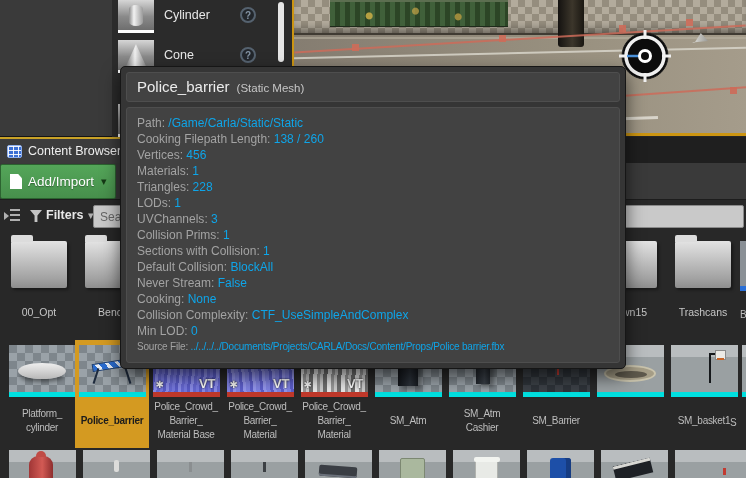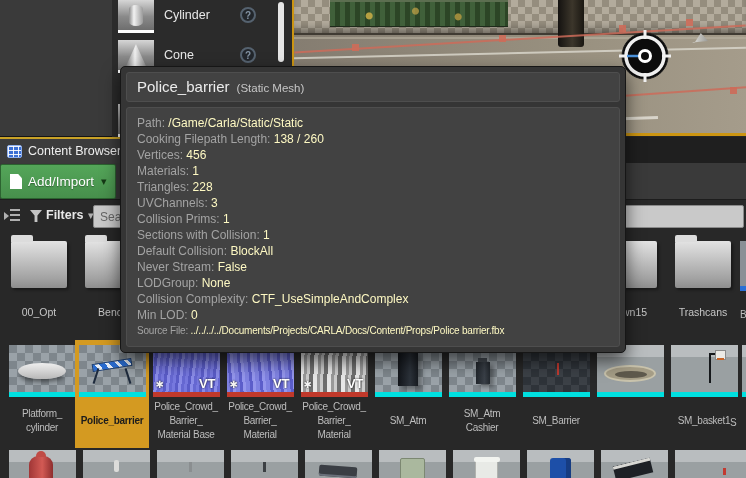--- a/index.html
+++ b/index.html
@@ -158,21 +158,21 @@
   .tooltip { left:120px; top:66px; width:506px; background:#353535; border:1px solid #161616;
     border-radius:5px; padding:5px; box-shadow:0 8px 18px rgba(0,0,0,.6); z-index:50; }
   .tt-header { background:#424242; border:1px solid #4e4e4e; border-radius:3px; padding:5px 10px 6px;
     display:flex; align-items:baseline; gap:7px; margin-bottom:5px; }
   .tt-title { font-size:15px; color:#ececec; }
   .tt-sub { font-size:11.5px; color:#c6c6c6; }
   .tt-body { background:#424242; border:1px solid #4e4e4e; border-radius:3px; padding:7px 10px; }
   .tt-row { font-size:12px; line-height:16px; white-space:nowrap; overflow:hidden; }
   .tt-row .k { color:#a3a3a3; }
   .tt-row .k::after { content:": "; }
-  .tt-row .v { color:#fef9c3; }
+  .tt-row .v { color:#0ea5e9; }
   .tt-row.long { font-size:10px; letter-spacing:-0.2px; }
 </style>
 </head>
 <body>
 
 <div id="app">
 
   <div class="abs place-panel">
     <div class="pp-list">
       <div class="pp-row" style="top:0">
@@ -450,25 +450,26 @@
     <div class="tt-header">
       <span class="tt-title">Police_barrier</span>
       <span class="tt-sub">(Static Mesh)</span>
     </div>
     <div class="tt-body">
       <div class="tt-row"><span class="k">Path</span><span class="v">/Game/Carla/Static/Static</span></div>
       <div class="tt-row"><span class="k">Cooking Filepath Length</span><span class="v">138 / 260</span></div>
       <div class="tt-row"><span class="k">Vertices</span><span class="v">456</span></div>
       <div class="tt-row"><span class="k">Materials</span><span class="v">1</span></div>
       <div class="tt-row"><span class="k">Triangles</span><span class="v">228</span></div>
+      <div class="tt-row"><span class="k">LODs</span><span class="v">1</span></div>
       <div class="tt-row"><span class="k">UVChannels</span><span class="v">3</span></div>
       <div class="tt-row"><span class="k">Collision Prims</span><span class="v">1</span></div>
       <div class="tt-row"><span class="k">Sections with Collision</span><span class="v">1</span></div>
       <div class="tt-row"><span class="k">Default Collision</span><span class="v">BlockAll</span></div>
       <div class="tt-row"><span class="k">Never Stream</span><span class="v">False</span></div>
-      <div class="tt-row"><span class="k">LODGroup</span><span class="v">None</span></div>
+      <div class="tt-row"><span class="k">Cooking</span><span class="v">None</span></div>
       <div class="tt-row"><span class="k">Collision Complexity</span><span class="v">CTF_UseSimpleAndComplex</span></div>
       <div class="tt-row"><span class="k">Min LOD</span><span class="v">0</span></div>
       <div class="tt-row long"><span class="k">Source File</span><span class="v">../../../../Documents/Projects/CARLA/Docs/Content/Props/Police barrier.fbx</span></div>
     </div>
   </div>
 
 </div>
 
 </body></html>

